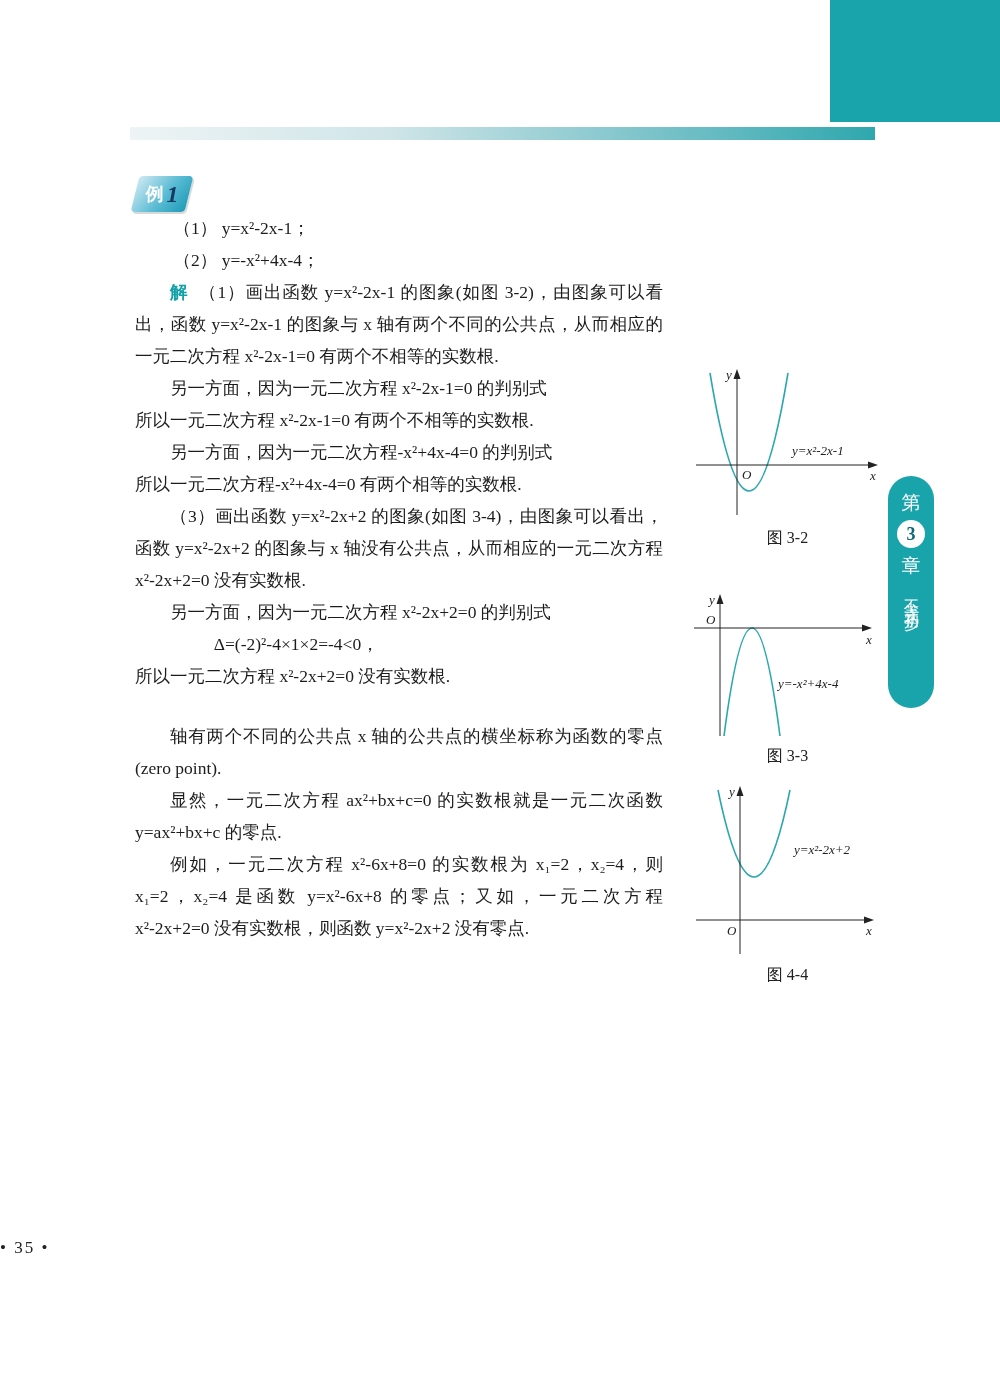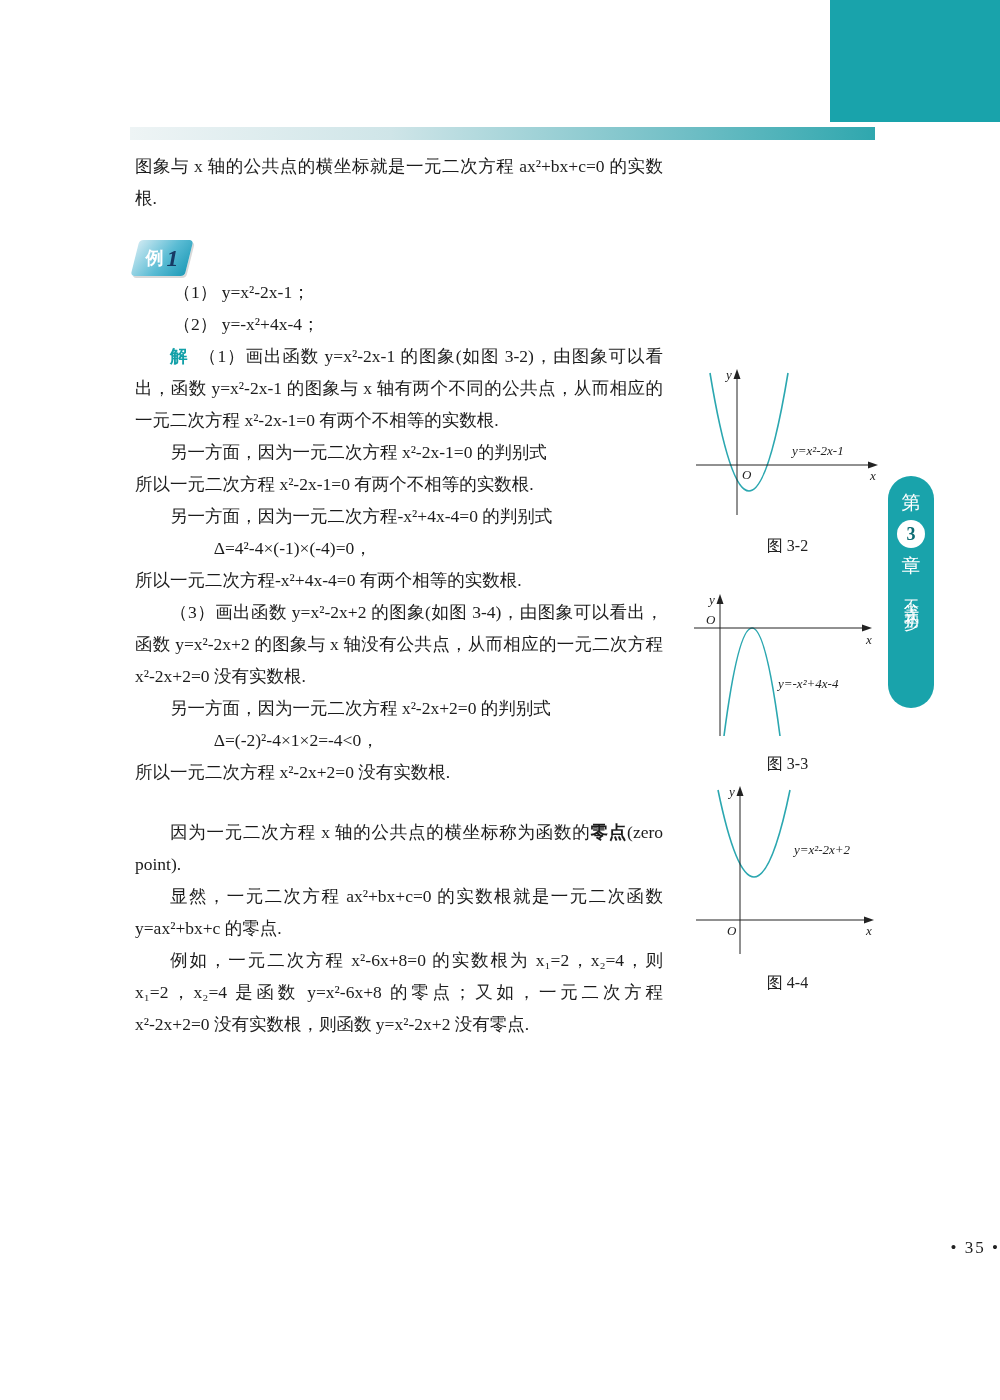--- a/index.html
+++ b/index.html
@@ -54,54 +54,53 @@
   }
   .badge-inner {
     position:absolute; left:0; top:0; width:100%; height:100%;
     display:flex; align-items:center; justify-content:center; gap:3px;
   }
   .badge-li { color:#ffffff; font-weight:bold; font-size:18px;
     font-family:"Liberation Sans",sans-serif; }
   .badge-num { color:#173a63; font-weight:bold; font-style:italic; font-size:24px; }
   .solution-label { color:#12a0a8; font-weight:bold;
     font-family:"Liberation Sans",sans-serif; margin-right:0.6em; }
-  .bold-hei { font-weight:bold; font-family:"Liberation Sans",sans-serif; }
+  .bold-hei { font-weight:normal; font-family:"Liberation Sans",sans-serif; }
   .figure { position:absolute; text-align:center; }
   #fig1 { left:690px; top:365px; width:195px; }
   #fig2 { left:690px; top:588px; width:195px; }
   #fig3 { left:690px; top:782px; width:195px; }
-  .fig-caption { font-size:16px; margin-top:12px; color:#222; }
+  .fig-caption { font-size:16px; margin-top:4px; color:#222; }
   .axis { stroke:#222222; stroke-width:1; fill:none; }
   .arrow { fill:#222222; stroke:none; }
   .curve { stroke:#2ba7b0; stroke-width:1.6; fill:none; }
   .svgtext { font-family:"Liberation Serif","DejaVu Serif",serif;
     font-style:italic; font-size:13px; fill:#222222; }
   .footer {
-    position:absolute; left:0; top:1238px; width:1000px; text-align:right;
+    position:absolute; left:0; top:1238px; width:1000px; text-align:left;
     font-size:17px; color:#222; letter-spacing:2px;
   }
 </style>
 </head>
 <body>
 
 <div class="page">
 
   <div class="top-block"></div>
   <div class="top-band"></div>
 
   <div class="chapter-tab">
     <span class="chapter-char">第</span>
     <span class="chapter-num">3</span>
     <span class="chapter-char">章</span>
     <span class="chapter-title">不等式初步</span>
   </div>
 
   <div class="content">
 
-    <p>图象与 x 轴的公共点的横坐标就是一元二次方程 ax²+bx+c=0 的实数根.</p>
 
     <p class="example-p">
       <span class="example-badge">
         <span class="badge-bg"></span>
         <span class="badge-inner">
           <span class="badge-li">例</span>
           <span class="badge-num">1</span>
         </span>
       </span>
     </p>
@@ -109,30 +108,29 @@
     <p class="eq-item">（1） y=x²-2x-1；</p>
     <p class="eq-item">（2） y=-x²+4x-4；</p>
 
     <p class="indent">
       <span class="solution-label">解</span><span>（1）画出函数 y=x²-2x-1 的图象(如图 3-2)，由图象可以看出，函数 y=x²-2x-1 的图象与 x 轴有两个不同的公共点，从而相应的一元二次方程 x²-2x-1=0 有两个不相等的实数根.</span>
     </p>
     <p class="indent">另一方面，因为一元二次方程 x²-2x-1=0 的判别式</p>
     <p>所以一元二次方程 x²-2x-1=0 有两个不相等的实数根.</p>
 
     <p class="indent">另一方面，因为一元二次方程-x²+4x-4=0 的判别式</p>
-    <p class="formula">Δ=4²-4×(-1)×(-4)=0，</p>
     <p>所以一元二次方程-x²+4x-4=0 有两个相等的实数根.</p>
 
     <p class="indent">（3）画出函数 y=x²-2x+2 的图象(如图 3-4)，由图象可以看出，函数 y=x²-2x+2 的图象与 x 轴没有公共点，从而相应的一元二次方程 x²-2x+2=0 没有实数根.</p>
     <p class="indent">另一方面，因为一元二次方程 x²-2x+2=0 的判别式</p>
     <p class="formula">Δ=(-2)²-4×1×2=-4&lt;0，</p>
     <p>所以一元二次方程 x²-2x+2=0 没有实数根.</p>
 
     <p class="indent zero-block">
-      <span>因为一元二次方程 x 轴的公共点的横坐标称为函数的</span><span class="bold-hei">零点</span><span>(zero point).</span>
+      <span>轴有两个不同的公共点 x 轴的公共点的横坐标称为函数的</span><span class="bold-hei">零点</span><span>(zero point).</span>
     </p>
     <p class="indent">显然，一元二次方程 ax²+bx+c=0 的实数根就是一元二次函数 y=ax²+bx+c 的零点.</p>
     <p class="indent">例如，一元二次方程 x²-6x+8=0 的实数根为 x₁=2，x₂=4，则 x₁=2，x₂=4 是函数 y=x²-6x+8 的零点；又如，一元二次方程 x²-2x+2=0 没有实数根，则函数 y=x²-2x+2 没有零点.</p>
 
   </div>
 
   <div class="figure" id="fig1">
     <svg width="195" height="155" viewBox="0 0 195 155">
       <path class="curve" d="M 20 8 Q 59 244 98 8"></path>
       <line class="axis" x1="6" y1="100" x2="182" y2="100"></line>

